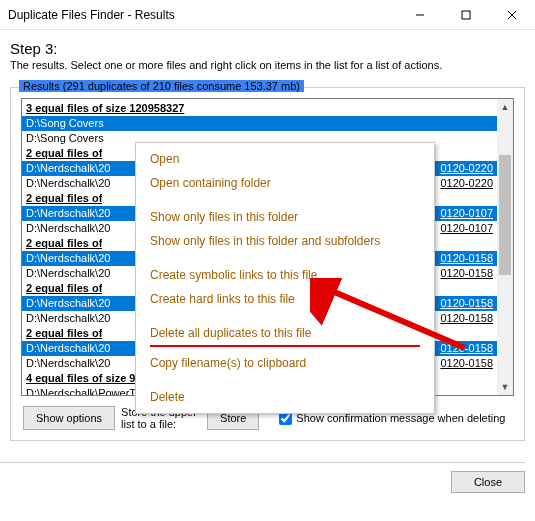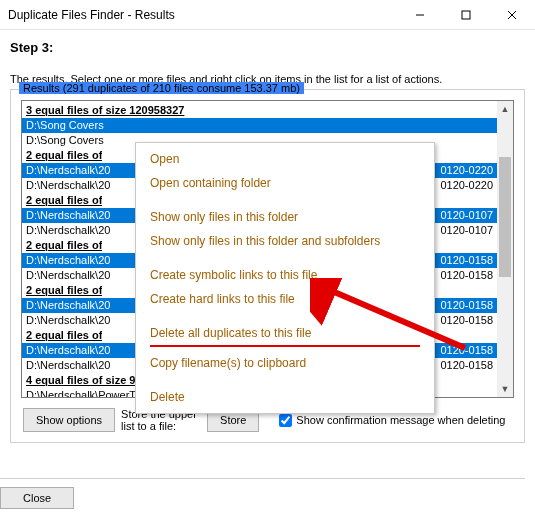--- a/index.html
+++ b/index.html
@@ -20,22 +20,22 @@
     border-bottom: 1px solid #e5e5e5;
   }
   .titlebar-title { font-size: 12px; color: #000; }
   .titlebar-btns { margin-left: auto; display: flex; }
   .titlebar-btn {
     width: 46px; height: 30px;
     display: flex; align-items: center; justify-content: center;
     color: #000;
   }
   .content { padding: 10px 10px 0 10px; }
-  .step-label { font-size: 13px; margin-bottom: 18px; font-weight: bold; }
-  .step-desc { font-size: 11px; margin-bottom: 4px; }
+  .step-label { font-size: 15px; margin-bottom: 2px; }
+  .step-desc { font-size: 11px; margin-bottom: 16px; }
   .fieldset {
     border: 1px solid #d0d0d0;
     padding: 10px 10px 10px 10px;
     margin-top: 2px;
     position: relative;
   }
   .fieldset-legend {
     position: absolute;
     top: -8px; left: 8px;
     background: #3b82f6;
@@ -59,21 +59,21 @@
     height: 15px;
     line-height: 15px;
     padding: 0 4px;
     white-space: nowrap;
     display: flex;
     overflow: hidden;
   }
   .row.header { font-weight: bold; text-decoration: underline; color:#000; }
   .row.sel { background: #0078d7; color: #fff; }
   .row-left { flex: 0 0 110px; overflow: hidden; text-align: center; }
-  .row-right { margin-left: auto; }
+  .row-right { margin-left: auto; text-decoration: underline; }
   
   .strip .row-left { flex: 0 1 auto; }
   .scrollbar {
     position: absolute; top: 0; right: 0; bottom: 0;
     width: 16px; background: #f0f0f0;
     display: flex; flex-direction: column;
   }
   .sb-btn { height: 16px; display:flex;align-items:center;justify-content:center;color:#555;font-size:9px;}
   .sb-track { flex:1; position:relative; }
   .sb-thumb { position:absolute; left:2px; right:2px; top:40px; height:120px; background:#c0c0c0; }
@@ -119,24 +119,24 @@
     padding: 5px 12px;
     font-size: 11px;
     font-family: inherit;
   }
   .store-label { font-size: 11px; line-height: 12px; width: 80px; }
   .checkbox-wrap { display:flex; align-items:center; gap:4px; font-size:11px; }
   .checkbox-wrap input { margin:0; }
 
   .footer {
     position: absolute;
-    bottom: 12px; left: 0; right: 10px;
+    bottom: 28px; left: 0; right: 10px;
     border-top: 1px solid #d0d0d0;
     display: flex;
-    justify-content: flex-start;
+    justify-content: flex-end;
     padding-top: 8px;
   }
   .btn.close { padding: 4px 22px; }
 </style>
 </head>
 <body>
 
 <div class="titlebar">
   <span class="titlebar-title">Duplicate Files Finder - Results</span>
   <div class="titlebar-btns">

